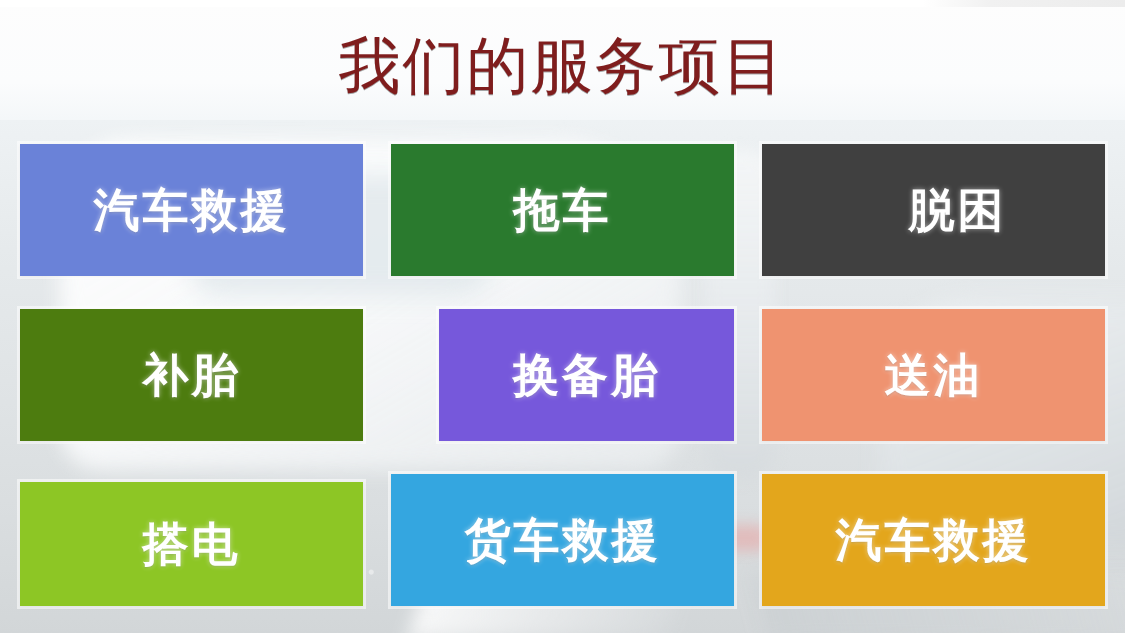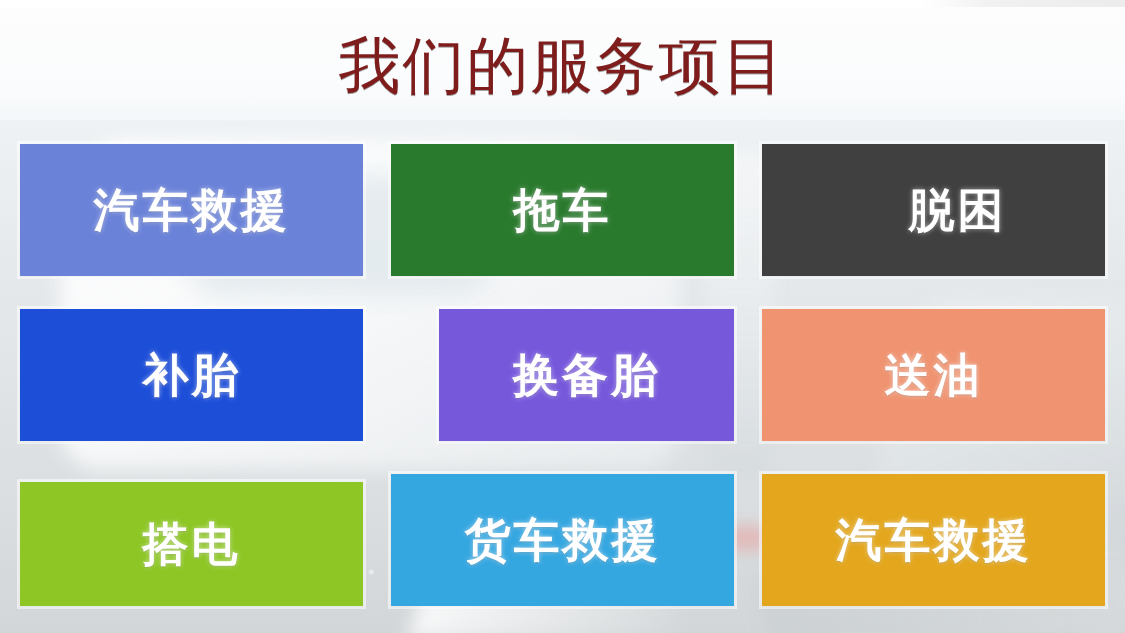--- a/index.html
+++ b/index.html
@@ -237,21 +237,21 @@
     </div>
 
     <div class="tile" style="background: rgb(42, 122, 46);">
       <span class="tile-label">拖车</span>
     </div>
 
     <div class="tile" style="background: #404040; padding-left: 48px;">
       <span class="tile-label">脱困</span>
     </div>
 
-    <div class="tile" style="background: #1d4ed8;">
+    <div class="tile" style="background: #4d7c0f;">
       <span class="tile-label">补胎</span>
     </div>
 
     <div class="tile" style="background: rgb(118, 88, 219); margin-left: 48px;">
       <span class="tile-label">换备胎</span>
     </div>
 
     <div class="tile" style="background: rgb(239, 147, 112);">
       <span class="tile-label">送油</span>
     </div>

